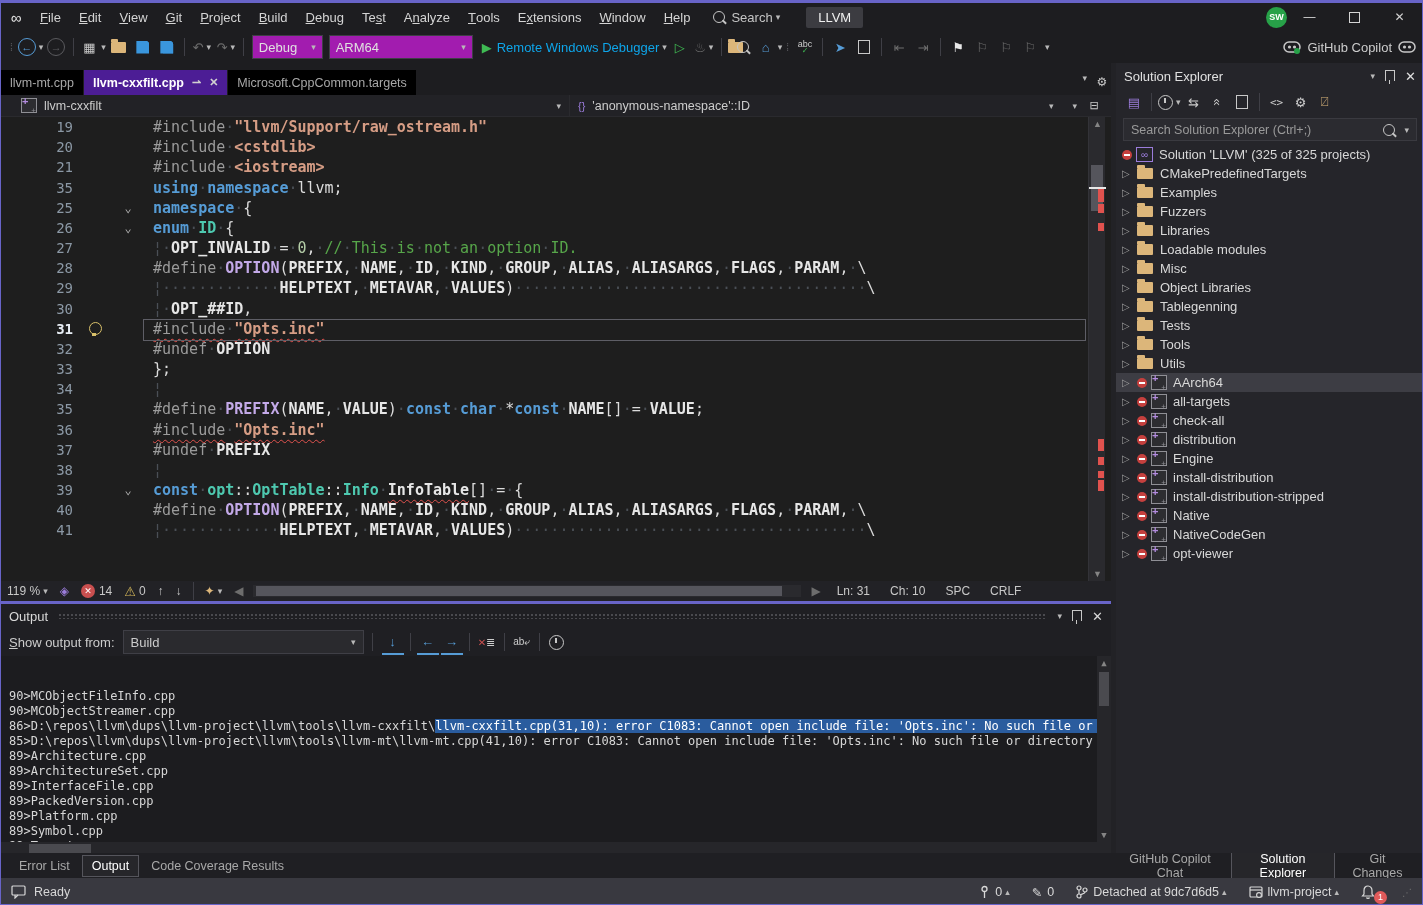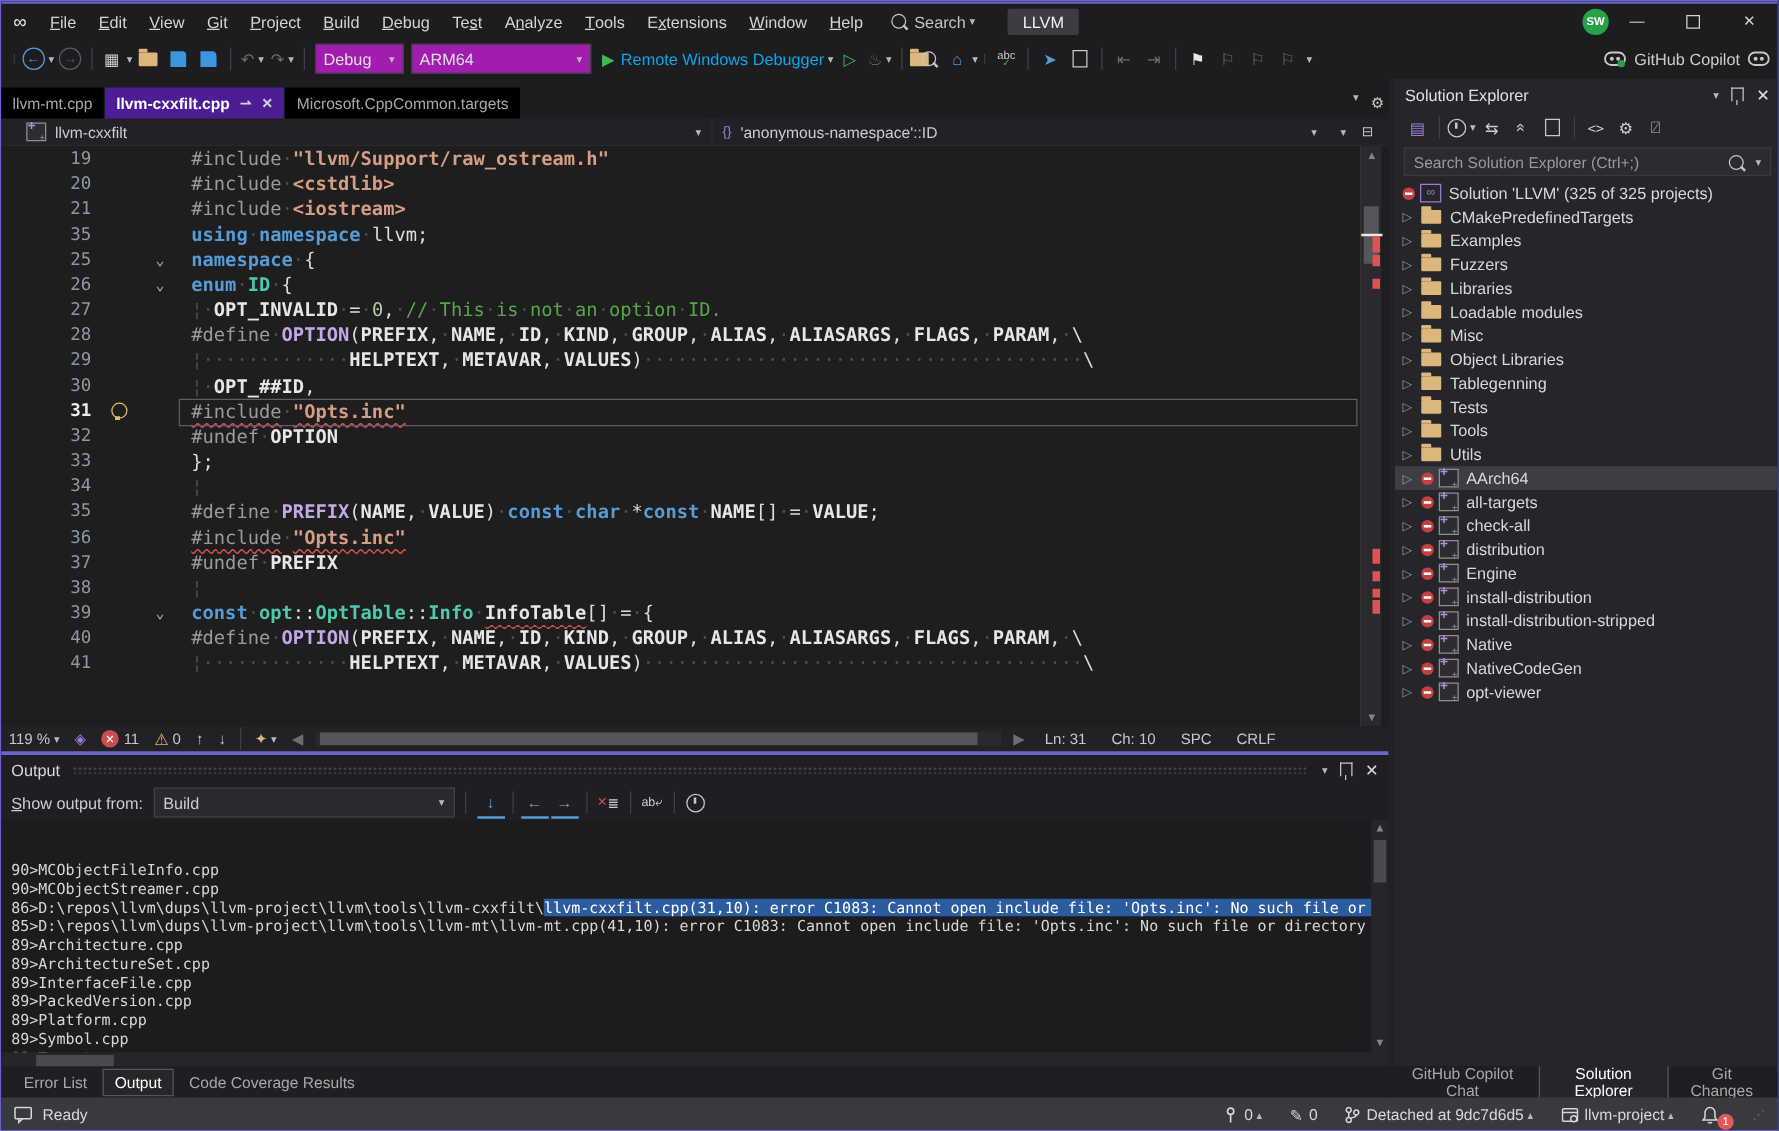--- a/index.html
+++ b/index.html
@@ -338,21 +338,21 @@
   </div>
 
   <div id="estrip" class="abs flex">
     <span class="estrip-item">
         <span>119 %</span>
         <span class="dd">▾</span>
       </span>
     <span class="estrip-item" style="color:#9b7cdb;">◈</span>
     <span class="estrip-item">
         <span class="errball">✕</span>
-        <span>11</span>
+        <span>14</span>
       </span>
     <span class="estrip-item">
         <span class="warntri">⚠</span>
         <span>0</span>
       </span>
     <span class="estrip-item">↑</span>
     <span class="estrip-item">↓</span>
     <span class="sep"></span>
     <span class="estrip-item">
         <span class="yellow">✦</span>

